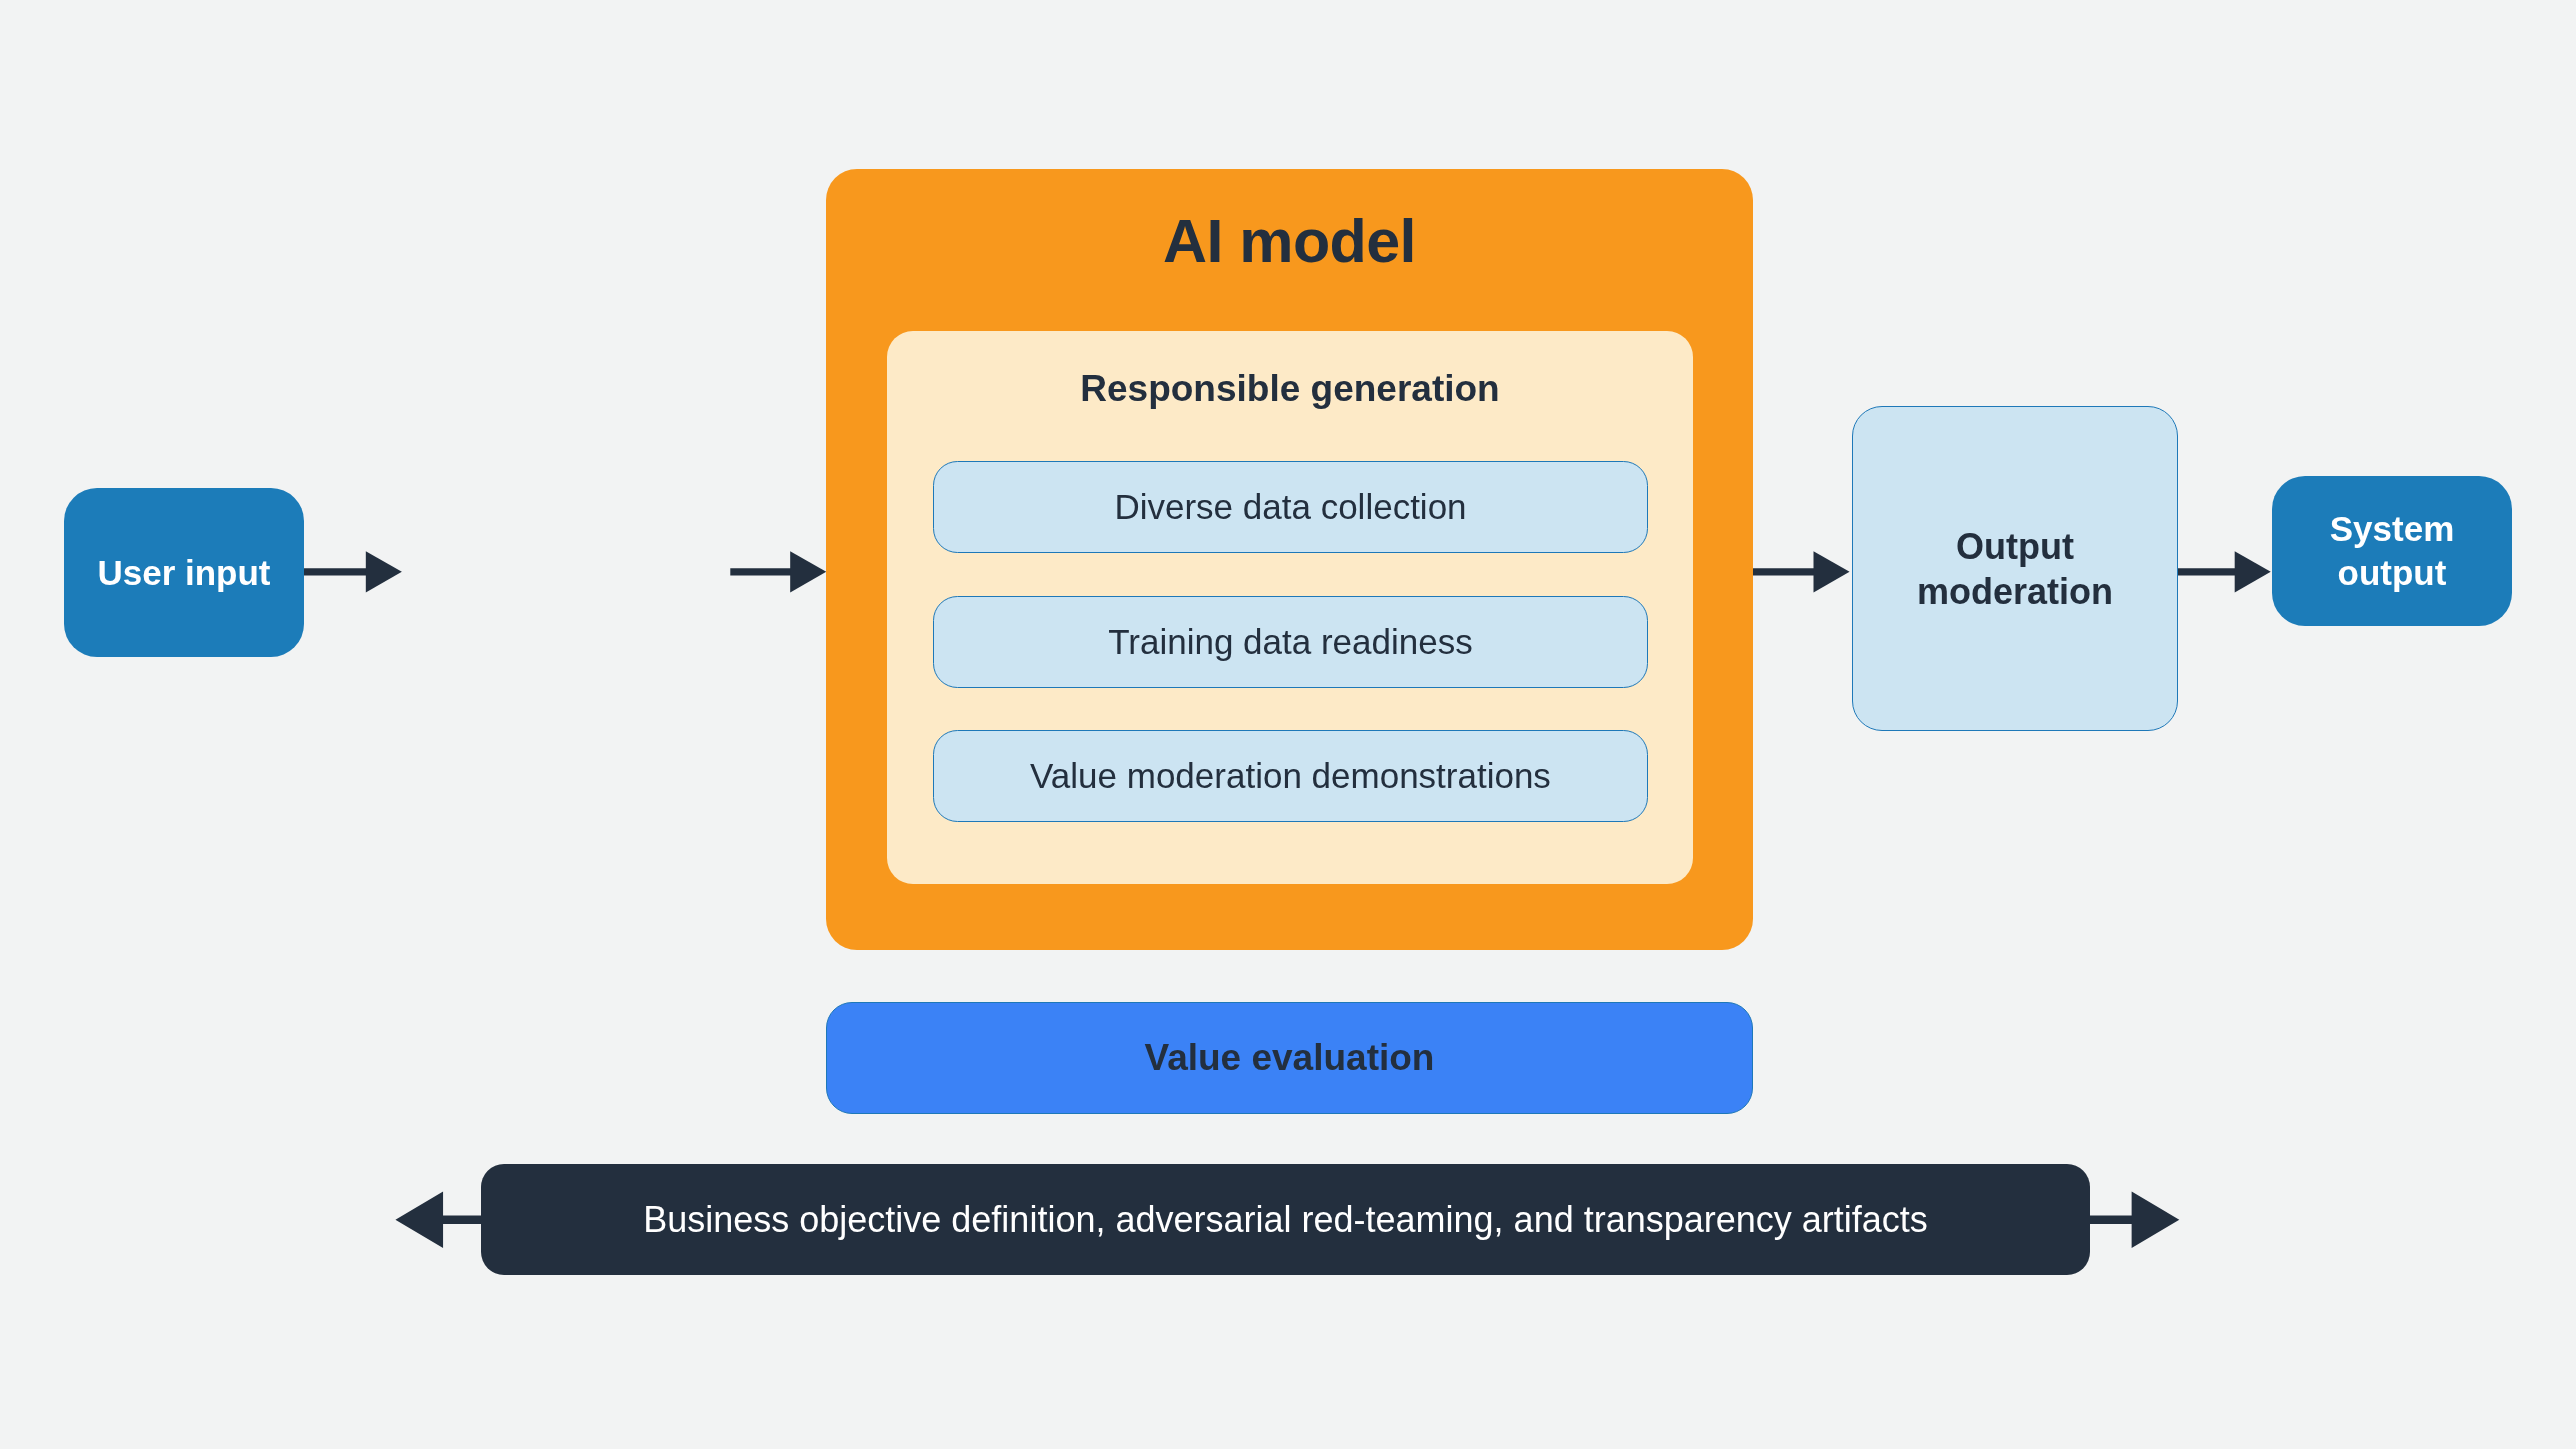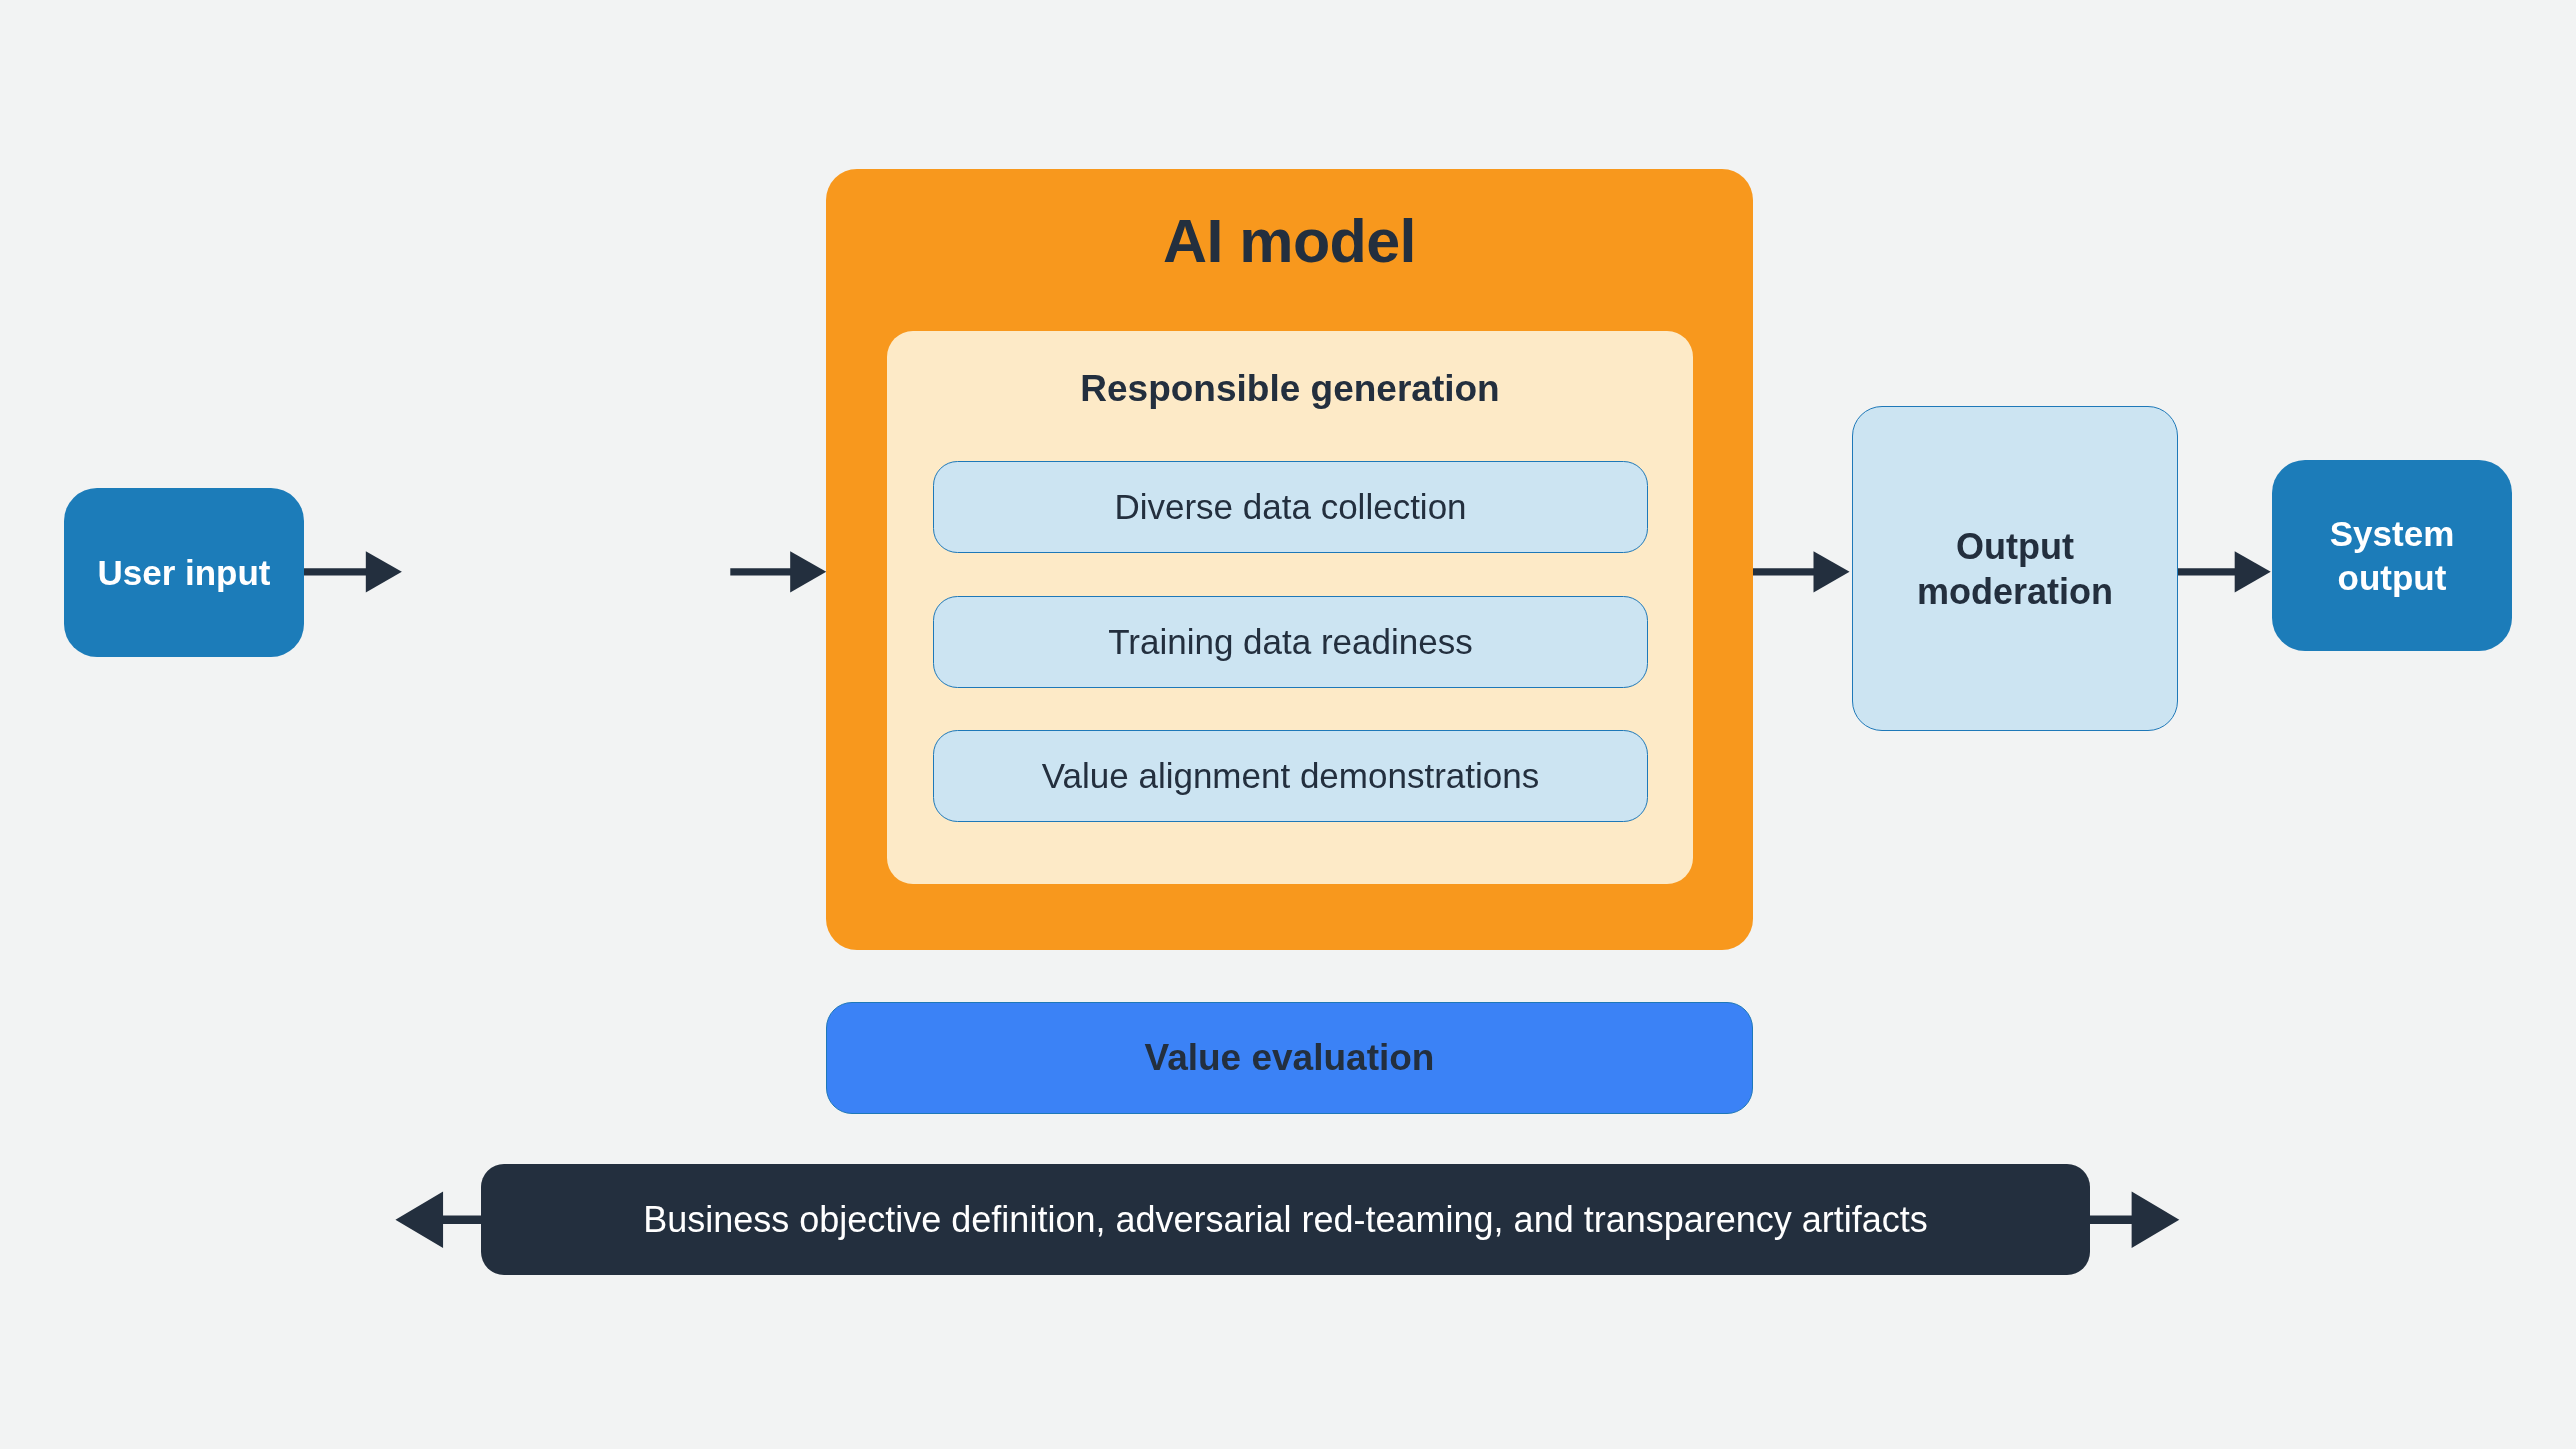--- a/index.html
+++ b/index.html
@@ -17,21 +17,21 @@
     background: #1C7CB9; color: #FFFFFF;
     border-radius: 33px;
     font-size: 35px; font-weight: bold; line-height: 1.25;
   }
   .light-blue {
     background: #CCE4F2; color: #232F3E;
     border: 1.9px solid #1E78B8; border-radius: 30px;
     font-size: 36px; font-weight: bold; line-height: 1.25;
   }
   .user-input   { left: 64px;  top: 488px; width: 240px;  height: 169px; }
-  .system-output{ left: 2272px; top: 460px; width: 240px;  height: 191px; }
+  .system-output{ left: 2272px; top: 476px; width: 240px;  height: 150px; }
   .input-mod    { left: 399px;  top: 406px; width: 331px;  height: 325px; padding: 0 39px; }
   .output-mod   { left: 1852px; top: 406px; width: 326px;  height: 325px; padding: 18px 39px; }
 
   .ai-model {
     position: absolute; left: 826px; top: 169px; width: 927px; height: 781px;
     background: #F8981D; border-radius: 31px;
   }
   .ai-title {
     position: absolute; left: 0; top: 37px; width: 100%;
     text-align: center; color: #232F3E;
@@ -120,21 +120,21 @@
     <div class="ai-title">AI model</div>
     <div class="cream">
       <div class="cream-title">Responsible generation</div>
       <div class="pill pill-1">
         <span>Diverse data collection</span>
       </div>
       <div class="pill pill-2">
         <span>Training data readiness</span>
       </div>
       <div class="pill pill-3">
-        <span>Value alignment demonstrations</span>
+        <span>Value moderation demonstrations</span>
       </div>
     </div>
   </div>
 
   <div class="box light-blue output-mod">
     <span>Output moderation</span>
   </div>
 
   <div class="box solid-blue system-output">
     <span>System output</span>

